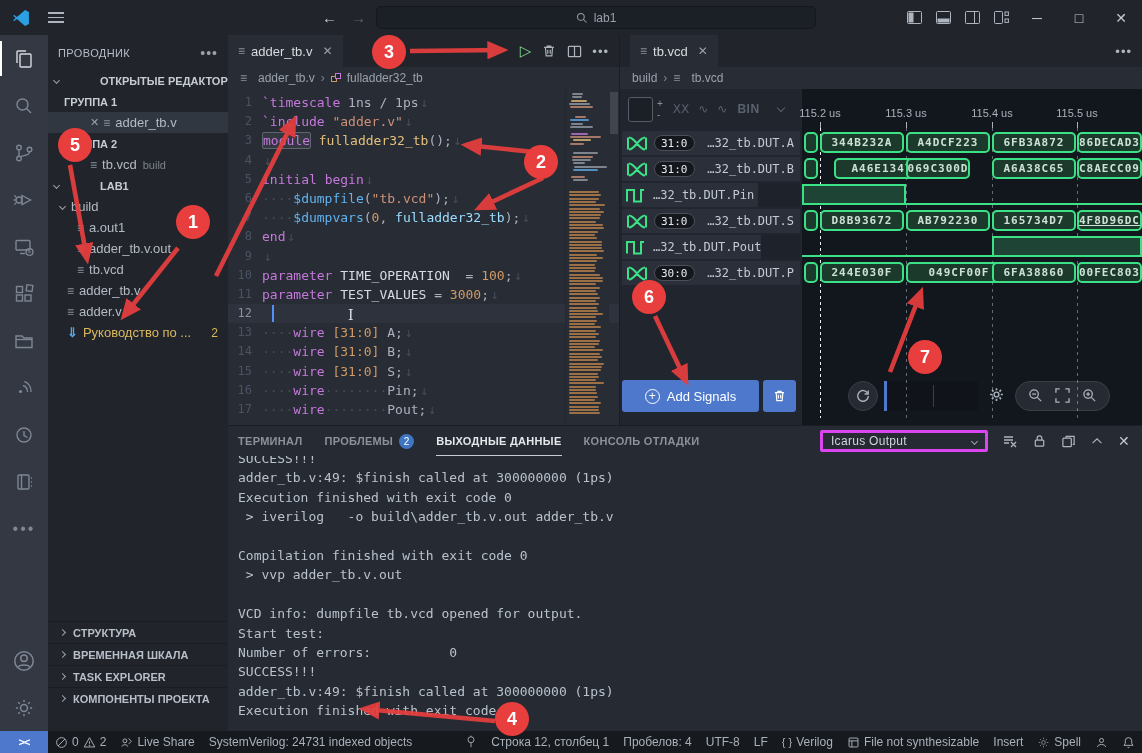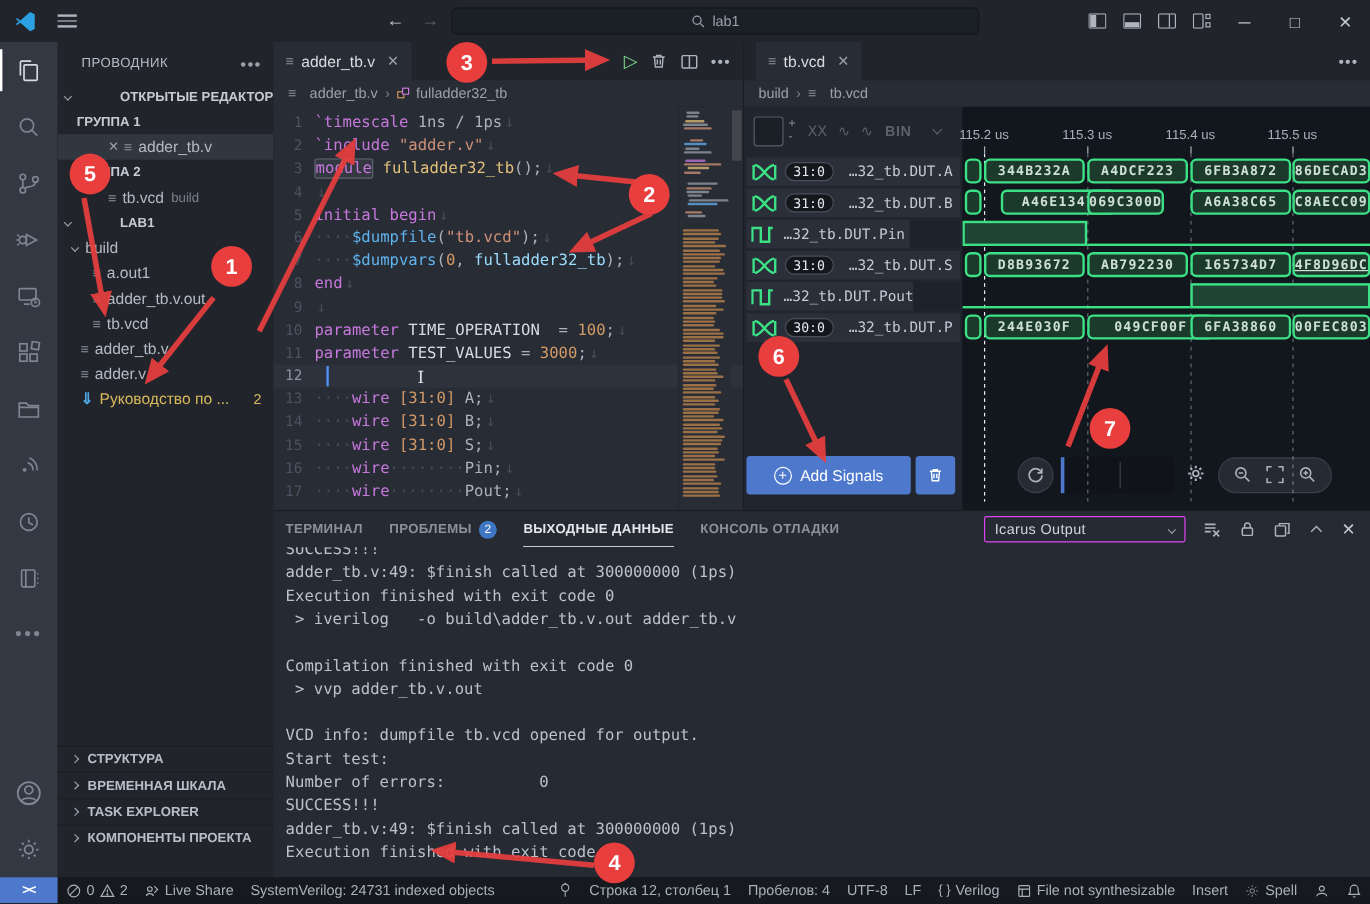--- a/index.html
+++ b/index.html
@@ -24,21 +24,21 @@
   .activitybar{position:absolute;left:0;top:35px;width:48px;height:696px;background:#333842;display:flex;flex-direction:column;align-items:center;}
   .act{width:48px;height:47px;display:flex;align-items:center;justify-content:center;color:#7e8694;position:relative;cursor:pointer;}
   .act.active{color:#d7dae0;}
   .act.active:before{content:"";position:absolute;left:0;top:6px;bottom:6px;width:2px;background:#fff;}
   .act svg{stroke:currentColor;fill:none;stroke-width:1.4;}
   .act-spacer{flex:1;}
   .dots3{color:#7e8694;font-size:16px;letter-spacing:2px;}
 
   
   .sidebar{position:absolute;left:48px;top:35px;width:180px;height:696px;background:#21252b;overflow:hidden;}
-  .sidebar-head{height:35px;display:flex;align-items:center;padding:0 10px;color:#b6bcc6;font-size:11px;letter-spacing:.4px;margin-left:10px;}
+  .sidebar-head{height:35px;display:flex;align-items:center;padding:0 10px;color:#b6bcc6;font-size:11px;letter-spacing:.4px;}
   .sidebar-head .sp{flex:1;} .sidebar-head .more{color:#9aa1ab;font-size:14px;letter-spacing:1px;cursor:pointer;}
   .srow{height:21px;display:flex;align-items:center;color:#b4bac4;cursor:pointer;white-space:nowrap;}
   .srow.sel{background:#31374136;background:#313741;}
   .srow .chev{width:5px;height:5px;border-left:1px solid #9aa1ab;border-bottom:1px solid #9aa1ab;display:inline-block;
               transform:rotate(-45deg);margin-right:6px;flex:0 0 auto;}
   .srow.sec{font-weight:bold;font-size:11px;color:#c7ccd4;gap:35px;}
   .srow.grp{font-weight:bold;font-size:11px;color:#c7ccd4;}
   .fico{color:#8a919c;margin-right:5px;font-size:12px;flex:0 0 auto;}
   .closex{color:#9aa1ab;margin-right:4px;font-size:11px;}
   .fdesc{color:#7c828c;font-size:11px;margin-left:6px;}
@@ -123,21 +123,21 @@
 
   
   .terminal{position:absolute;left:228px;top:425px;width:914px;height:306px;background:#262a32;border-top:1px solid #1a1d22;}
   .term-tabs{position:absolute;left:0;top:0;right:0;height:30px;display:flex;align-items:center;gap:22px;padding-left:10px;
              font-size:11px;font-weight:bold;letter-spacing:.3px;color:#8b929c;}
   .ttab{cursor:pointer;display:flex;align-items:center;gap:6px;height:30px;}
   .ttab.active{color:#e4e7eb;box-shadow:inset 0 -1px 0 #c8ccd2;}
   .tbadge{background:#3f76c4;color:#fff;font-size:10px;font-weight:normal;border-radius:50%;width:15px;height:15px;
           display:flex;align-items:center;justify-content:center;}
   .term-right{margin-left:auto;display:flex;align-items:center;gap:14px;padding-right:12px;font-weight:normal;}
-  .outsel{width:168px;height:22px;background:#262b33;border:1px solid #d946ef;border-radius:2px;display:flex;align-items:center;
+  .outsel{width:168px;height:22px;background:#262b33;border:3px solid #d946ef;border-radius:2px;display:flex;align-items:center;
           padding:0 8px;color:#cfd5dd;font-size:12px;cursor:pointer;text-align:center;}
   .outsel .chev{margin-left:auto;width:5px;height:5px;border-left:1px solid #9aa1ab;border-bottom:1px solid #9aa1ab;transform:rotate(-45deg);}
   .term-right svg{stroke:#aeb5bf;fill:none;stroke-width:1.3;cursor:pointer;}
   .term-right .x{color:#c4cad2;font-size:14px;cursor:pointer;}
   .term-out{position:absolute;left:10px;top:30px;right:10px;bottom:0;overflow:hidden;
             font-family:"DejaVu Sans Mono",monospace;font-size:13px;line-height:19.4px;color:#b9c2cc;}
   .term-out p{margin:0;white-space:pre;}
   .term-out p:first-child{margin-top:-7px;}
 
   

